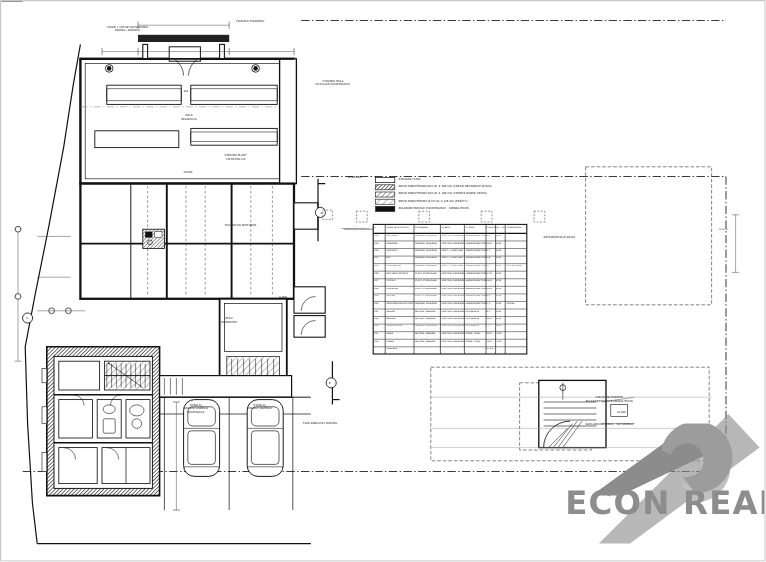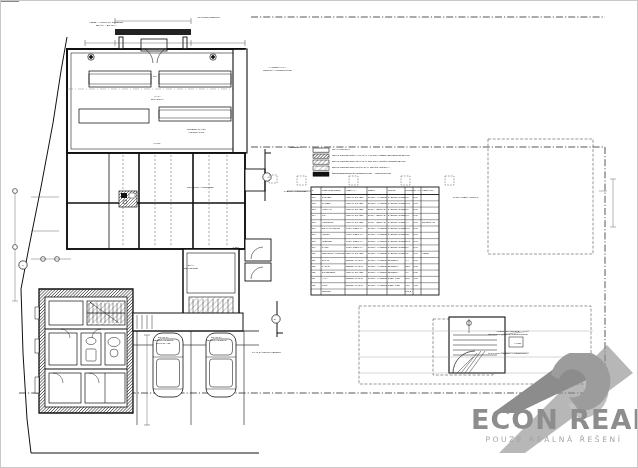--- a/index.html
+++ b/index.html
@@ -592,16 +592,15 @@
       <div class="tbl-cell" style="left: 320.6px; top: 289px; width: 23px;">CELKEM</div>
       <div class="tbl-cell" style="left: 404.3px; top: 289px; width: 7.5px;">271,2</div>
     </div>
 
   <div id="logo">
     <svg id="logo-mark" viewBox="0 0 148 62" xmlns="http://www.w3.org/2000/svg">
       <path d="M4,60 L84,2 L108,22 L28,60 Z" fill="#8c8c8c"></path>
       <path d="M62,22 A30,30 0 1 1 90,58 L80,44 A14,14 0 1 0 70,26 Z" fill="#9c9c9c"></path>
     </svg>
     <div id="logo-word">ECON REAL</div>
-    <div id="logo-tag">POUZE REÁLNÁ ŘEŠENÍ</div>
   </div>
 
 </div>
 
 </body></html>

